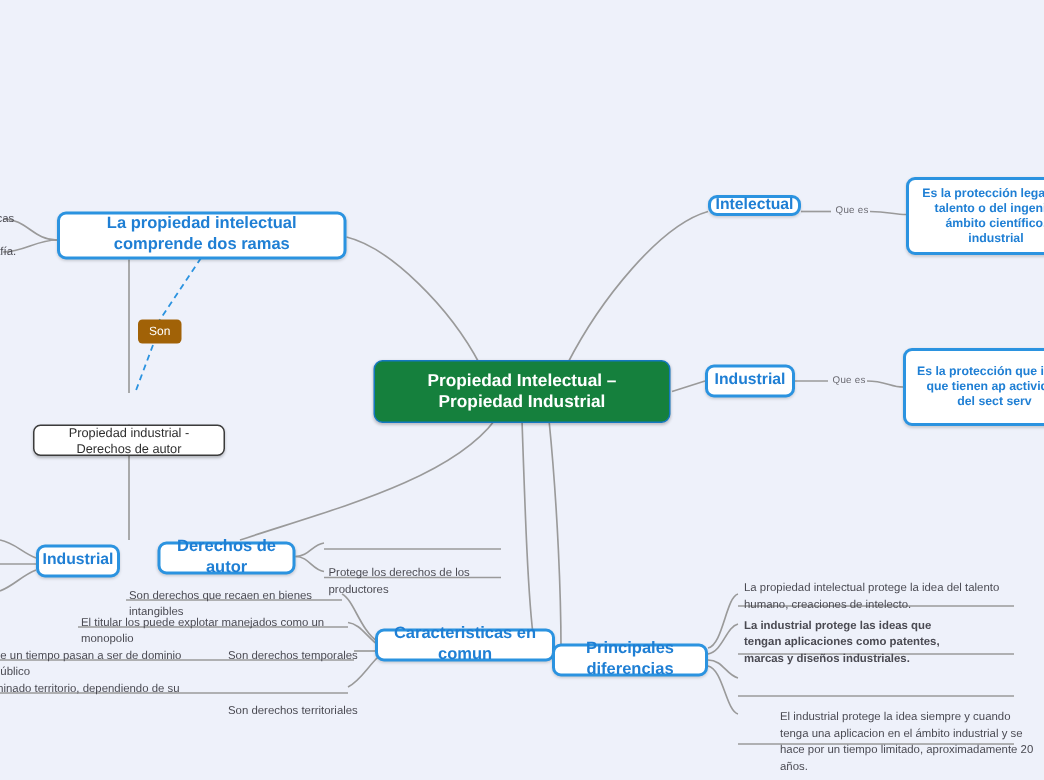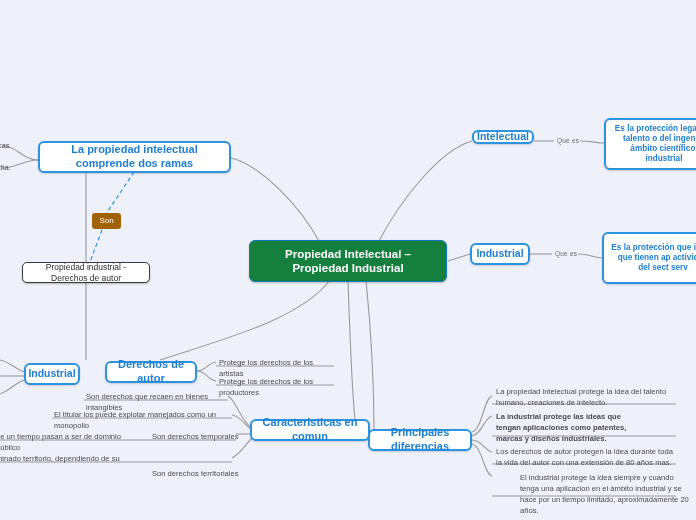--- a/index.html
+++ b/index.html
@@ -64,20 +64,21 @@
   
   .node.plain {
     background: #ffffff;
     border: 1px solid #3b3b3b;
     color: #2d2d2d;
     font-size: 8.5px;
     font-weight: normal;
     padding: 5px 8px;
     border-radius: 5px;
     box-shadow: 0 1px 2px rgba(0,0,0,0.25);
+    margin-top: 21px;
   }
   
   .node.chip {
     background: #a16207;
     border: none;
     color: #ffffff;
     font-size: 8px;
     padding: 3px 7px;
     border-radius: 3px;
   }
@@ -180,33 +181,31 @@
   <div class="node blue" style="left:604px; top:118px; width:120px; height:52px; font-size:8.2px; padding:4px 7px;">Es la protección legal del talento o del ingenio, ámbito científico, industrial</div>
 
   <div class="node blue small" style="left:470px; top:243px; width:60px; height:22px;">Industrial</div>
   <div class="rel-label" style="left:555px; top:250px;">Que es</div>
   <div class="node blue" style="left:602px; top:232px; width:122px; height:52px; font-size:8.2px; padding:4px 7px;">Es la protección que ideas que tienen ap actividad del sect serv</div>
 
   <div class="node blue small" style="left:24px; top:363px; width:56px; height:22px;">Industrial</div>
 
   <div class="node blue" style="left:105px; top:361px; width:92px; height:22px;">Derechos de autor</div>
 
-  <div class="leaf" style="left:219px; top:357px; width:120px;">Protege los derechos de los artistas</div>
   <div class="leaf" style="left:219px; top:376px; width:124px;">Protege los derechos de los productores</div>
 
   <div class="node blue" style="left:250px; top:419px; width:120px; height:22px;">Caracteristicas en comun</div>
 
   <div class="leaf" style="left:54px; top:409px; width:180px;">El titular los puede explotar manejados como un monopolio</div>
   <div class="leaf" style="left:86px; top:391px; width:144px;">Son derechos que recaen en bienes intangibles</div>
   <div class="leaf" style="left:152px; top:431px; width:90px;">Son derechos temporales</div>
   <div class="leaf" style="left:152px; top:468px; width:90px;">Son derechos territoriales</div>
 
   <div class="leaf" style="left:-4px; top:431px; width:150px;">de un tiempo pasan a ser de dominio público</div>
   <div class="leaf" style="left:-4px; top:453px; width:150px;">minado territorio, dependiendo de su</div>
 
   <div class="node blue" style="left:368px; top:429px; width:104px; height:22px;">Principales diferencias</div>
 
   <div class="leaf" style="left:496px; top:386px; width:178px;">La propiedad intelectual protege la idea del talento humano, creaciones de intelecto.</div>
   <div class="leaf" style="left:496px; top:411px; width:150px;font-weight:bold;">La industrial protege las ideas que tengan aplicaciones como patentes, marcas y diseños industriales.</div>
-  <div class="leaf" style="left:496px; top:446px; width:178px;">Los derechos de autor protegen la idea durante toda la vida del autor con una extensión de 80 años mas.</div>
   <div class="leaf" style="left:496px; top:472px; width:172px;margin-left:24px;">El industrial protege la idea siempre y cuando tenga una aplicacion en el ámbito industrial y se hace por un tiempo limitado, aproximadamente 20 años.</div>
 
 </div>
 
 </body></html>

